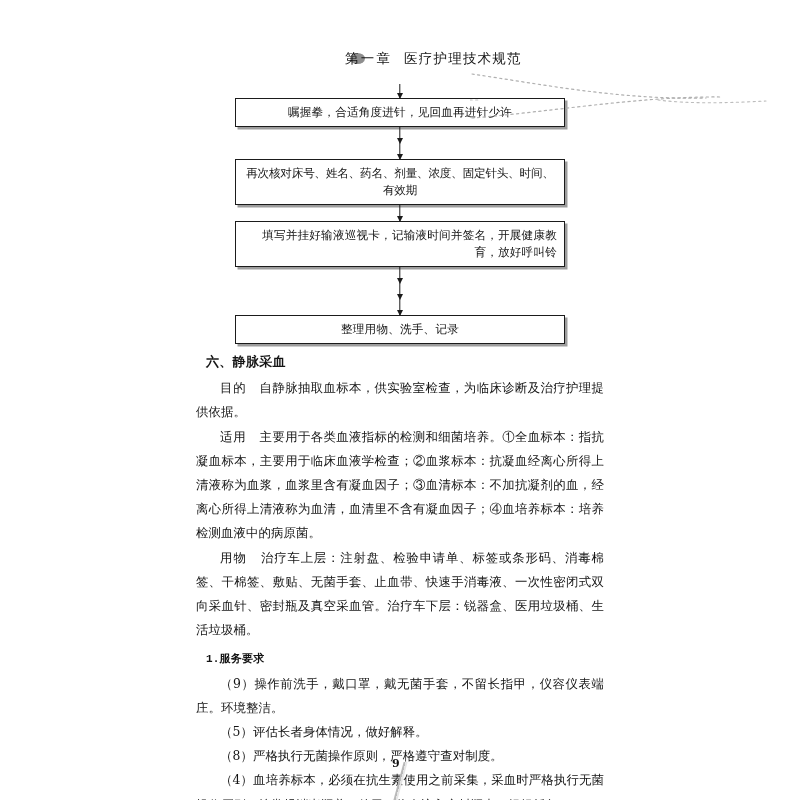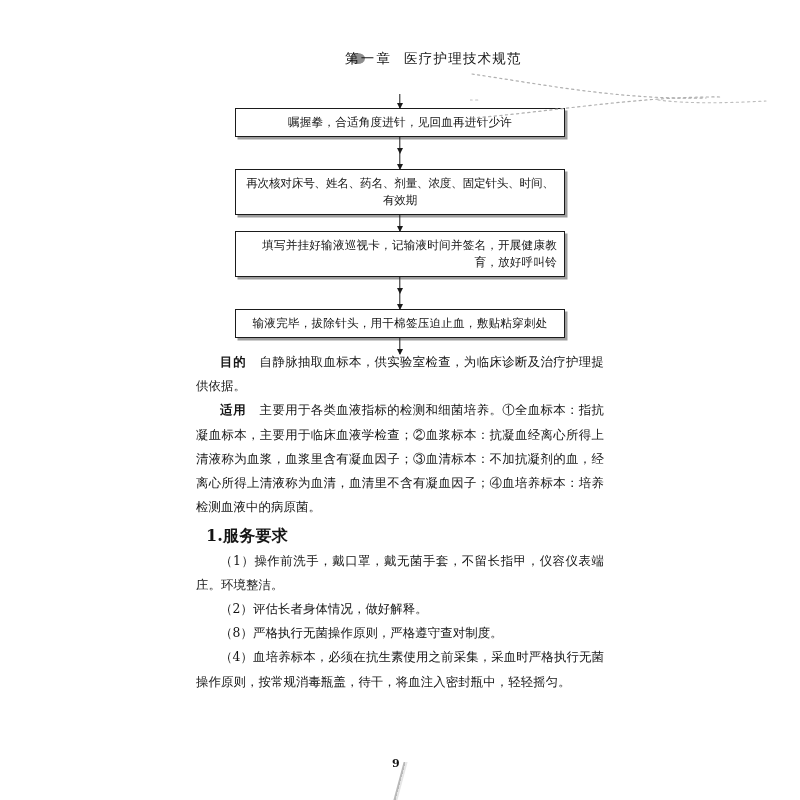--- a/index.html
+++ b/index.html
@@ -63,21 +63,21 @@
     top: 26px;
     width: 330px;
     height: 54px;
     z-index: 1;
   }
 
   
   .flow {
     position: absolute;
     left: 235px;
-    top: 94px;
+    top: 84px;
     width: 330px;
   }
   .flow-box {
     position: relative;
     box-sizing: border-box;
     border: 1.1px solid #1b1b1b;
     background: #ffffff;
     box-shadow: 2.5px 2.5px 0 0 #9d9d9d;
     padding: 5px 7px 5px 7px;
     font-size: 11.6px;
@@ -134,31 +134,32 @@
     letter-spacing: 0.3px;
     margin: 0 0 2px 0;
     padding-left: 10px;
   }
   .para {
     margin: 0;
     text-indent: 24px;
     text-align: justify;
   }
   .para .lbl {
-    font-weight: bold;
+    font-weight: normal;
     letter-spacing: 0.5px;
   }
   .para .gap { display: inline-block; width: 13px; }
 
   .sub-head {
     font-weight: bold;
-    font-size: 16px;
+    font-size: 11px;
     margin: 5px 0 0 0;
     padding-left: 10px;
     letter-spacing: 0.2px;
+    font-family: Liberation Mono, monospace;
   }
   .item {
     margin: 0;
     text-indent: 24px;
     text-align: justify;
   }
 
   
   .folio {
     position: absolute;
@@ -228,45 +229,49 @@
       <span class="stem"></span>
       <span class="head"></span>
     </div>
 
 
     <div class="connector">
       <span class="stem"></span>
       <span class="head"></span>
     </div>
 
-    <div class="flow-box">输液完毕，拔除针头，用干棉签压迫止血，敷贴粘穿刺处</div>
-
-    <div class="connector">
-      <span class="stem"></span>
-      <span class="head"></span>
-    </div>
-
+
+    <div class="connector">
+      <span class="stem"></span>
+      <span class="head"></span>
+    </div>
+
+    <div class="flow-box">整理用物、洗手、记录</div>
   </div>
 
   <div class="body-text">
 
+    <p class="sec-head">六、静脉采血</p>
 
     <p class="para">
       <span class="lbl">目的</span><span class="gap"></span><span>自静脉抽取血标本，供实验室检查，为临床诊断及治疗护理提供依据。</span>
     </p>
 
     <p class="para">
       <span class="lbl">适用</span><span class="gap"></span><span>主要用于各类血液指标的检测和细菌培养。①全血标本：指抗凝血标本，主要用于临床血液学检查；②血浆标本：抗凝血经离心所得上清液称为血浆，血浆里含有凝血因子；③血清标本：不加抗凝剂的血，经离心所得上清液称为血清，血清里不含有凝血因子；④血培养标本：培养检测血液中的病原菌。</span>
     </p>
 
+    <p class="para">
+      <span class="lbl">用物</span><span class="gap"></span><span>治疗车上层：注射盘、检验申请单、标签或条形码、消毒棉签、干棉签、敷贴、无菌手套、止血带、快速手消毒液、一次性密闭式双向采血针、密封瓶及真空采血管。治疗车下层：锐器盒、医用垃圾桶、生活垃圾桶。</span>
+    </p>
 
     <p class="sub-head">1.服务要求</p>
 
-    <p class="item">（1）操作前洗手，戴口罩，戴无菌手套，不留长指甲，仪容仪表端庄。环境整洁。</p>
-    <p class="item">（2）评估长者身体情况，做好解释。</p>
+    <p class="item">（9）操作前洗手，戴口罩，戴无菌手套，不留长指甲，仪容仪表端庄。环境整洁。</p>
+    <p class="item">（5）评估长者身体情况，做好解释。</p>
     <p class="item">（8）严格执行无菌操作原则，严格遵守查对制度。</p>
     <p class="item">（4）血培养标本，必须在抗生素使用之前采集，采血时严格执行无菌操作原则，按常规消毒瓶盖，待干，将血注入密封瓶中，轻轻摇匀。</p>
 
   </div>
 
   <div class="folio">9</div>
   <div class="folio-rule"></div>
 
 </div>
 

